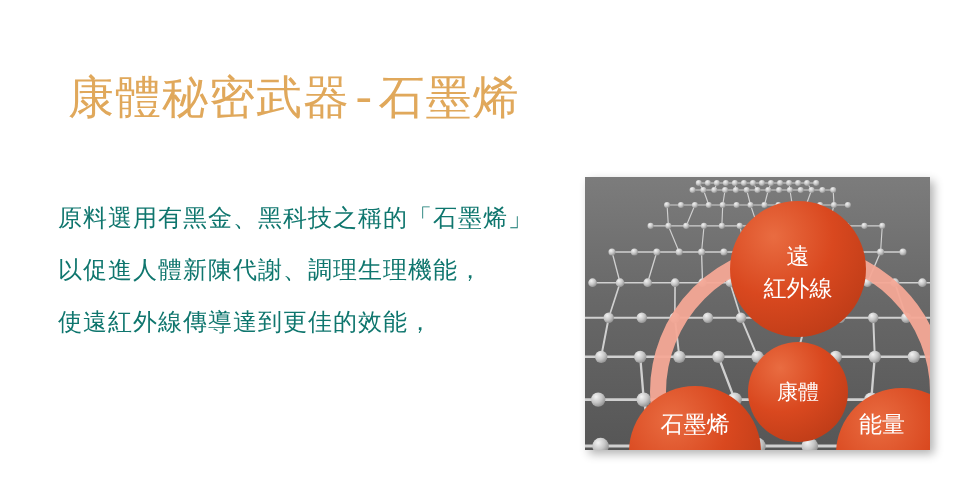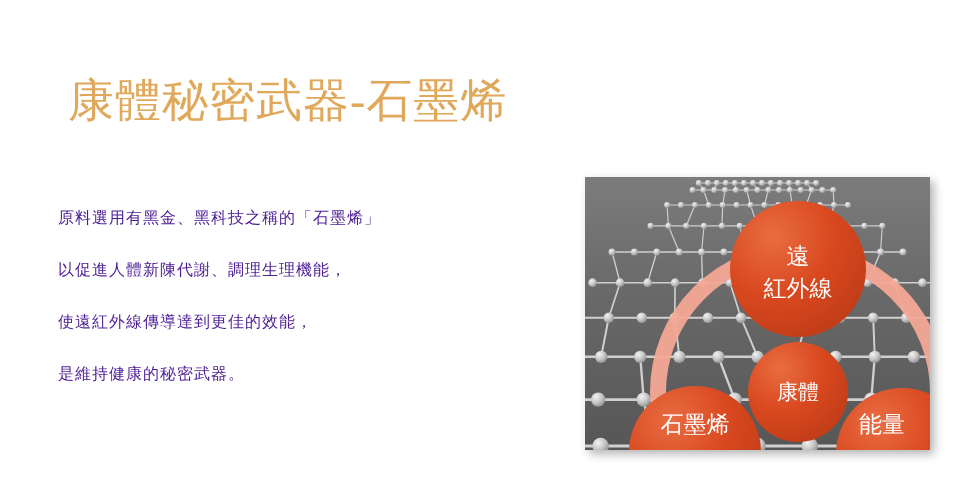--- a/index.html
+++ b/index.html
@@ -28,35 +28,35 @@
   
   .slide-title {
     position: absolute;
     left: 68px;
     top: 72px;
     font-size: 46px;
     line-height: 58px;
     letter-spacing: 1px;
     color: #e0a85b;
     white-space: nowrap;
-    font-family: Liberation Serif, serif;
+    font-family: Liberation Mono, monospace;
     font-weight: 400;
   }
 
   
   .body-copy {
     position: absolute;
     left: 58px;
     top: 192px;
     width: 520px;
   }
   .body-line {
-    font-size: 16px;
+    font-size: 24px;
     line-height: 52px;
-    color: #4c1d95;
+    color: #0f766e;
     letter-spacing: 1px;
     white-space: nowrap;
     font-family: "DejaVu Sans", "Liberation Sans", sans-serif;
   }
 
   
   .figure {
     position: absolute;
     left: 585px;
     top: 177px;
@@ -95,21 +95,20 @@
     </g>
   </svg>
 </div>
 
 <div class="slide-title">康體秘密武器-石墨烯</div>
 
 <div class="body-copy">
   <div class="body-line">原料選用有黑金、黑科技之稱的「石墨烯」</div>
   <div class="body-line">以促進人體新陳代謝、調理生理機能，</div>
   <div class="body-line">使遠紅外線傳導達到更佳的效能，</div>
-  <div class="body-line">是維持健康的秘密武器。</div>
 </div>
 
 <div class="figure">
   <svg width="345" height="273" viewBox="0 0 345 273" xmlns="http://www.w3.org/2000/svg">
     <defs>
       <linearGradient id="bgGrad" x1="0" y1="0" x2="0" y2="1">
         <stop offset="0%" stop-color="#7c7c7c"></stop>
         <stop offset="45%" stop-color="#686868"></stop>
         <stop offset="100%" stop-color="#565656"></stop>
       </linearGradient>

